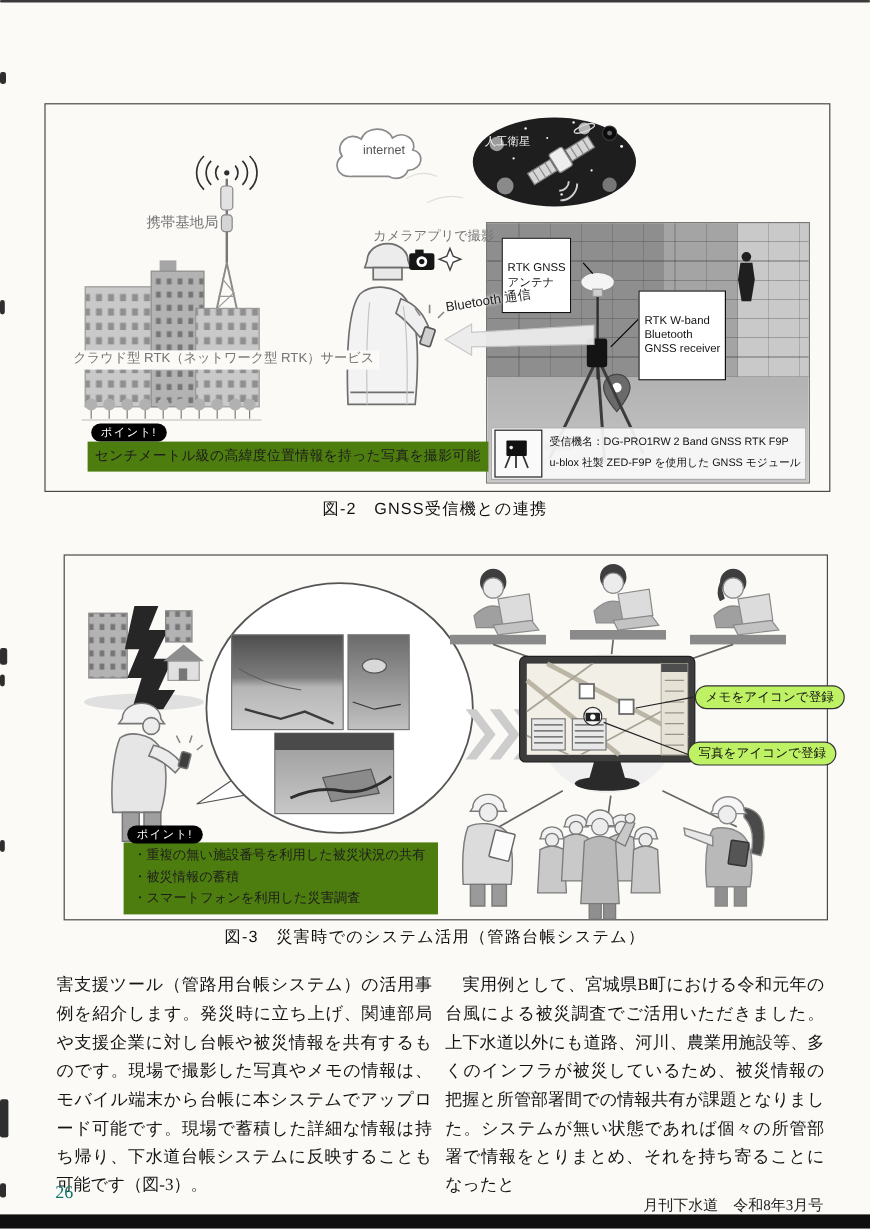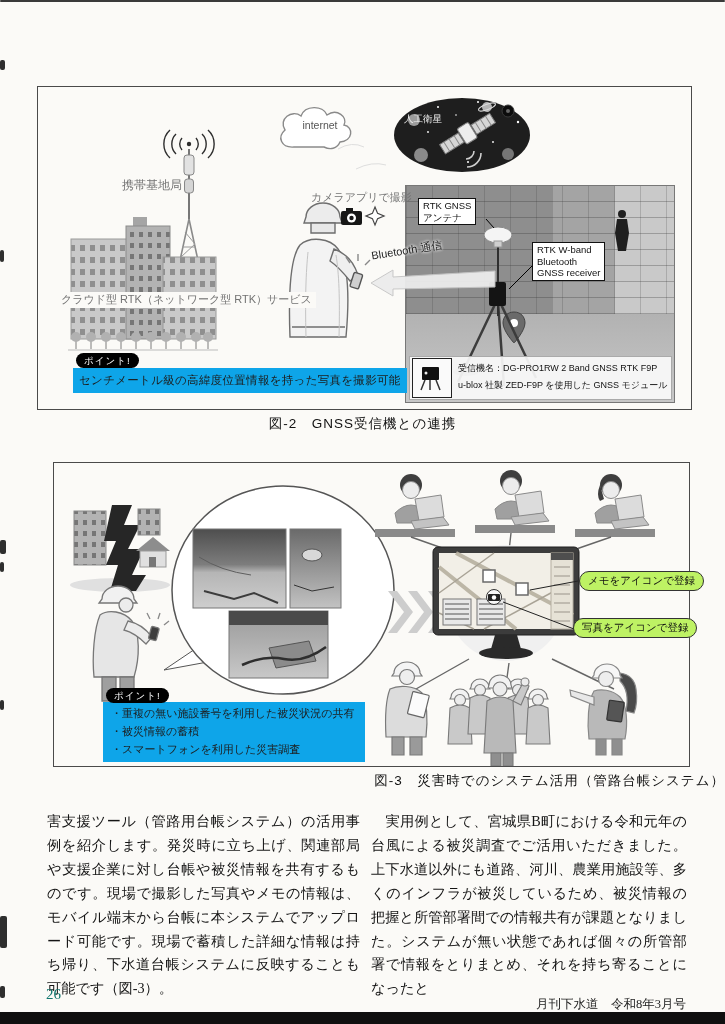--- a/index.html
+++ b/index.html
@@ -1,27 +1,27 @@
 <!DOCTYPE html>
 <html><head>
 <meta charset="utf-8">
 <style>
   html,body{margin:0;padding:0;background:#888;}
   .page{position:relative;width:725px;height:1024px;background:#fbfaf7;overflow:hidden;
         font-family:"Liberation Sans",sans-serif;color:#1a1a1a;}
   .abs{position:absolute;}
   .figbox{position:absolute;border:1px solid #4a4a4a;}
   .lbl{position:absolute;color:#737373;white-space:pre-line;line-height:1.25;}
-  .boxedlbl{position:absolute;background:#fff;border:1px solid #111;padding:1px 4px;
+  .boxedlbl{position:absolute;background:#fff;border:1px solid #111;padding:19px 4px;
             font-size:9.5px;line-height:1.22;white-space:pre-line;color:#111;z-index:5;}
   .callout{position:absolute;background:#bef264;border:1.3px solid #333;border-radius:12px;
            padding:2px 8px;font-size:10.5px;color:#111;white-space:nowrap;z-index:5;}
   .pbadge{position:absolute;background:#000000;color:#fff;border-radius:8px;
           font-size:9.5px;line-height:13px;padding:1px 8px;letter-spacing:1px;z-index:6;}
-  .pbox{position:absolute;background:#0ea5e9;color:#1d1d1d;z-index:5;}
+  .pbox{position:absolute;background:#4d7c0f;color:#1d1d1d;z-index:5;}
   .figcap{position:absolute;left:0;width:100%;text-align:center;font-size:13.5px;
           color:#111;letter-spacing:1px;}
   .bodycol{position:absolute;font-family:"Liberation Serif",serif;font-size:14.2px;
            line-height:23.9px;text-align:justify;color:#141414;word-break:break-all;}
   .smudge{position:absolute;background:#2e2e2e;border-radius:2px;}
   .gnss-photo{position:absolute;left:368px;top:99px;width:268px;height:216px;z-index:1;
               outline:1px solid #777;overflow:hidden;}
   .photo-wall{position:absolute;left:0;top:0;width:268px;height:128px;
     background-color:#969696;
     background-image:
@@ -414,20 +414,20 @@
     <div class="callout" style="left:519px;top:155px;">写真をアイコンで登録</div>
 
     <div class="pbadge" style="left:52px;top:225px;">ポイント!</div>
     <div class="pbox" style="left:49px;top:239px;width:246px;height:56px;font-size:11px;line-height:18px;padding:2px 8px;">
       <div>・重複の無い施設番号を利用した被災状況の共有</div>
       <div>・被災情報の蓄積</div>
       <div>・スマートフォンを利用した災害調査</div>
     </div>
   </div>
 
-  <div class="figcap" style="top:772px;text-align:right;">図-3　災害時でのシステム活用（管路台帳システム）</div>
+  <div class="figcap" style="top:772px;">図-3　災害時でのシステム活用（管路台帳システム）</div>
 
   <div class="bodycol" style="left:47px;top:810px;width:313px;">害支援ツール（管路用台帳システム）の活用事例を紹介します。発災時に立ち上げ、関連部局や支援企業に対し台帳や被災情報を共有するものです。現場で撮影した写真やメモの情報は、モバイル端末から台帳に本システムでアップロード可能です。現場で蓄積した詳細な情報は持ち帰り、下水道台帳システムに反映することも可能です（図-3）。</div>
   <div class="bodycol" style="left:371px;top:810px;width:316px;">　実用例として、宮城県B町における令和元年の台風による被災調査でご活用いただきました。上下水道以外にも道路、河川、農業用施設等、多くのインフラが被災しているため、被災情報の把握と所管部署間での情報共有が課題となりました。システムが無い状態であれば個々の所管部署で情報をとりまとめ、それを持ち寄ることになったと</div>
 
   <div class="footer-left">26</div>
   <div class="footer-right">月刊下水道　令和8年3月号</div>
 </div>
 
 </body></html>

